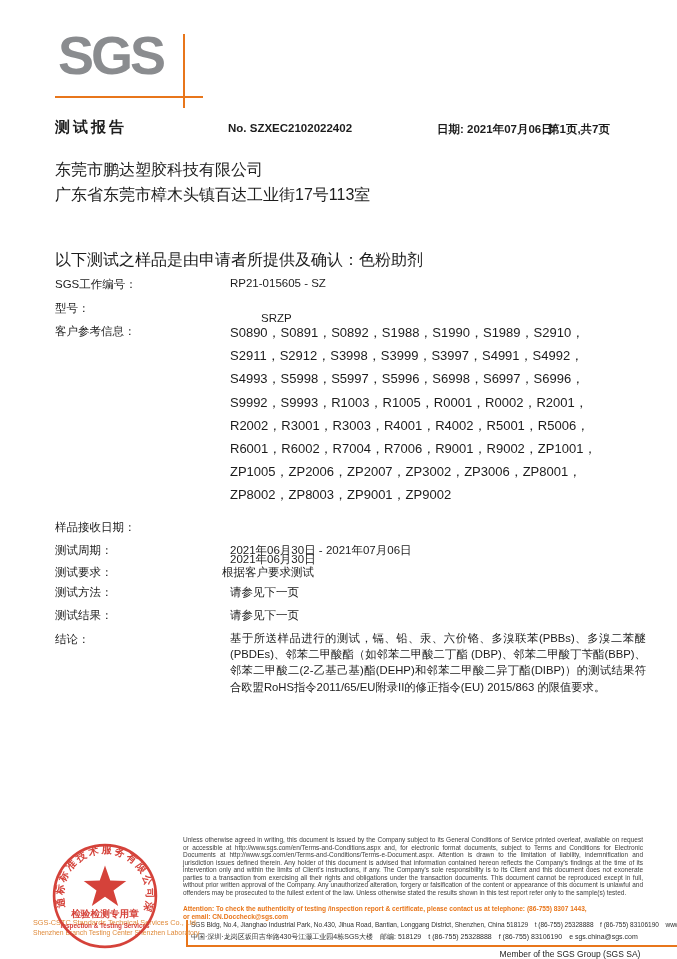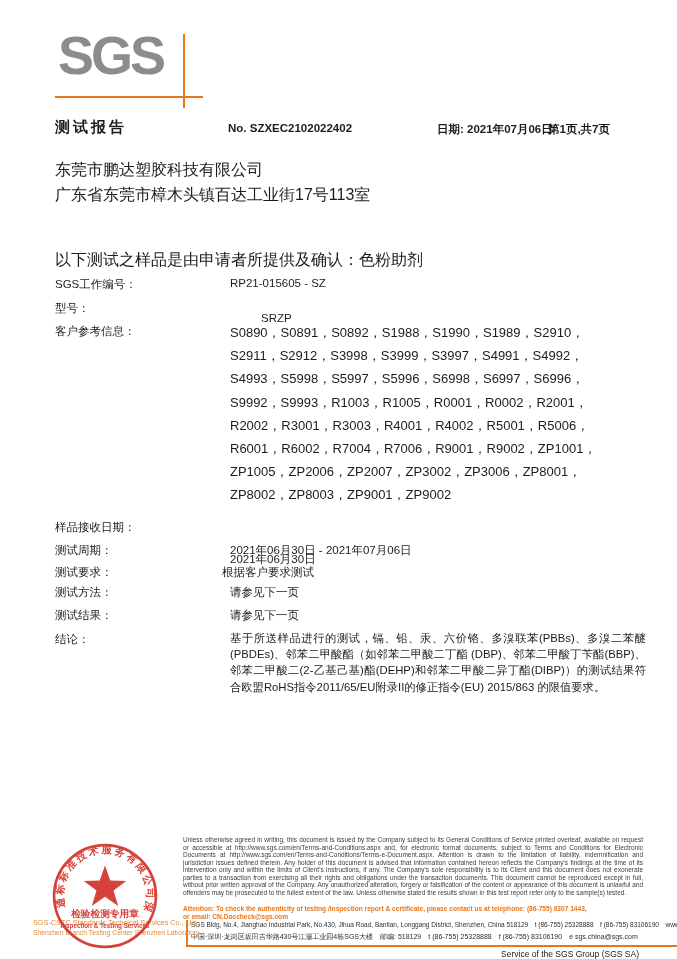--- a/index.html
+++ b/index.html
@@ -88,21 +88,21 @@
 
   <div class="abs disclaimer" style="left:183px;top:836px;">Unless otherwise agreed in writing, this document is issued by the Company subject to its General Conditions of Service printed overleaf, available on request or accessible at http://www.sgs.com/en/Terms-and-Conditions.aspx and, for electronic format documents, subject to Terms and Conditions for Electronic Documents at http://www.sgs.com/en/Terms-and-Conditions/Terms-e-Document.aspx. Attention is drawn to the limitation of liability, indemnification and jurisdiction issues defined therein. Any holder of this document is advised that information contained hereon reflects the Company's findings at the time of its intervention only and within the limits of Client's instructions, if any. The Company's sole responsibility is to its Client and this document does not exonerate parties to a transaction from exercising all their rights and obligations under the transaction documents. This document cannot be reproduced except in full, without prior written approval of the Company. Any unauthorized alteration, forgery or falsification of the content or appearance of this document is unlawful and offenders may be prosecuted to the fullest extent of the law. Unless otherwise stated the results shown in this test report refer only to the sample(s) tested.</div>
   <div class="abs attention" style="left:183px;top:905px;">Attention: To check the authenticity of testing /inspection report &amp; certificate, please contact us at telephone: (86-755) 8307 1443,</div>
   <div class="abs attention" style="left:183px;top:913px;">or email: CN.Doccheck@sgs.com</div>
 
   <div class="abs orange-line" style="left:186px;top:920px;width:1.5px;height:26px;"></div>
   <div class="abs addr" style="left:191px;top:921px;">SGS Bldg, No.4, Jianghao Industrial Park, No.430, Jihua Road, Bantian, Longgang District, Shenzhen, China 518129　t (86-755) 25328888　f (86-755) 83106190　www.sgsgroup.com.cn</div>
   <div class="abs addr" style="left:191px;top:932px;font-size:7px;">中国·深圳·龙岗区坂田吉华路430号江灏工业园4栋SGS大楼　邮编: 518129　t (86-755) 25328888　f (86-755) 83106190　e sgs.china@sgs.com</div>
 
   <div class="abs orange-line" style="left:186px;top:945px;width:491px;height:2px;"></div>
-  <div class="abs member" style="left:470px;top:949px;width:200px;text-align:center;">Service of the SGS Group (SGS SA)</div>
+  <div class="abs member" style="left:470px;top:949px;width:200px;text-align:center;">Member of the SGS Group (SGS SA)</div>
 
   <div class="abs co-orange" style="left:33px;top:918px;">SGS-CSTC Standards Technical Services Co., Ltd.</div>
   <div class="abs co-orange" style="left:33px;top:928px;font-size:6.8px;">Shenzhen Branch Testing Center Shenzhen Laboratory</div>
 
   <svg class="abs stamp" style="left:49px;top:840px;z-index:2;" width="112" height="112" viewBox="0 0 110 110">
     <circle cx="55" cy="55" r="50" fill="none" stroke="#d2332a" stroke-width="2.6"></circle>
     <defs>
       <path id="ringPath" d="M 16.5 68 A 41 41 0 1 1 93.5 68" fill="none"></path>
     </defs>
     <text fill="#d2332a" font-size="10" letter-spacing="2.2" font-weight="bold">

